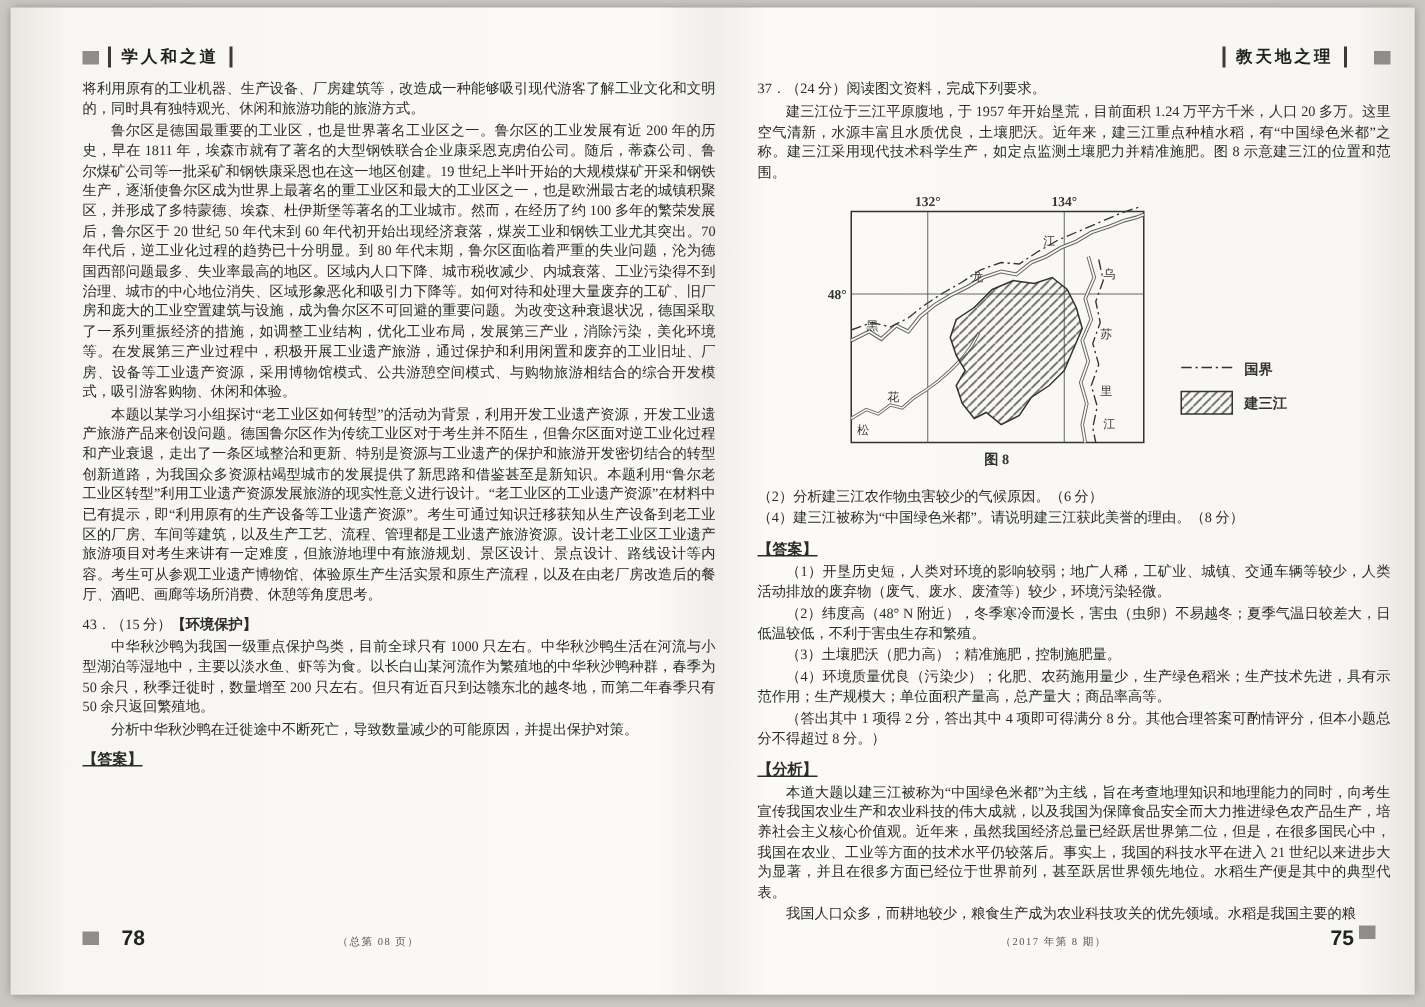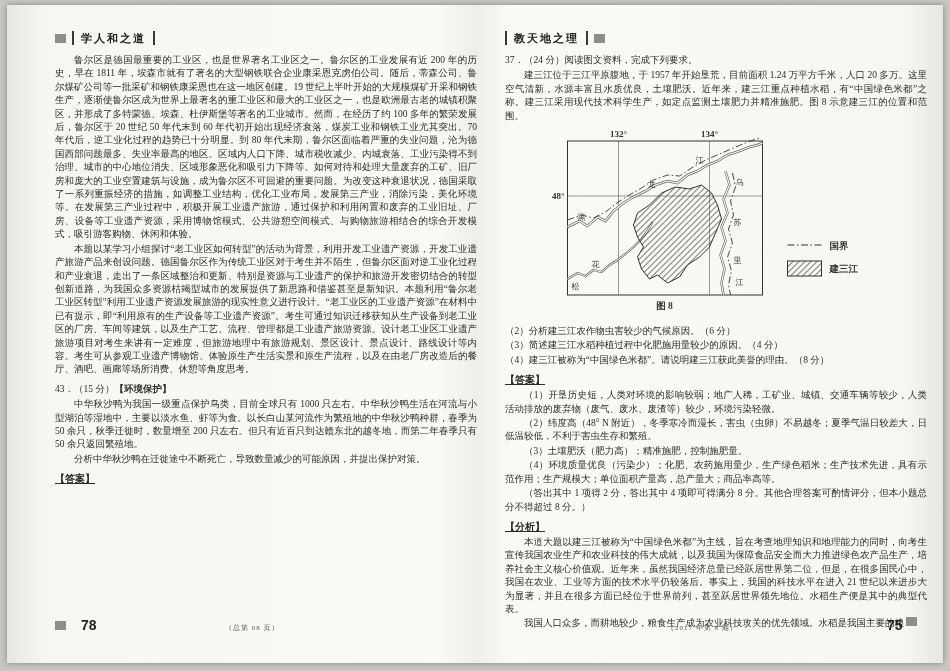--- a/index.html
+++ b/index.html
@@ -12,21 +12,21 @@
   .spread{
     position:absolute;left:7px;top:5px;width:936px;height:658px;
     background:linear-gradient(90deg,#e8e6e1 0%, #f7f6f2 4%, #fbfaf7 46%, #efeeea 50%, #fbfaf7 54%, #f7f6f2 96%, #e8e6e1 100%);
     box-shadow:0 0 6px rgba(0,0,0,.35);
   }
   .page{position:absolute;top:25px;}
   .page-left{left:48px;width:422px;}
   .page-right{left:498px;width:422px;}
 
   .hdr-row{display:flex;align-items:center;height:16px;margin-bottom:8px;}
-  .hdr-row.right{}
+  .hdr-row.right{justify-content:flex-end;gap:12px;}
   .corner-mark{width:11px;height:9px;background:#8f8d89;display:inline-block;}
   .edition-tag{
     font-weight:bold;font-size:11px;letter-spacing:2px;padding:0 7px;line-height:14px;
     border-left:2px solid #3a3a3a;border-right:2px solid #3a3a3a;color:#222;
   }
   .hdr-row.left .edition-tag{margin-left:6px;}
   .hdr-row.right .edition-tag{margin-right:6px;}
 
   .ptext{font-size:9.5px;line-height:13.4px;text-align:justify;margin:0 0 1px 0;}
   .indent{text-indent:2em;}
@@ -52,20 +52,21 @@
 <body>
 
 <div class="spread">
 
   <div class="page page-left">
     <div class="hdr-row left">
       <span class="corner-mark"></span>
       <span class="edition-tag">学人和之道</span>
     </div>
 
+    <p class="ptext">将利用原有的工业机器、生产设备、厂房建筑等，改造成一种能够吸引现代游客了解工业文化和文明的，同时具有独特观光、休闲和旅游功能的旅游方式。</p>
     <p class="ptext indent">鲁尔区是德国最重要的工业区，也是世界著名工业区之一。鲁尔区的工业发展有近 200 年的历史，早在 1811 年，埃森市就有了著名的大型钢铁联合企业康采恩克虏伯公司。随后，蒂森公司、鲁尔煤矿公司等一批采矿和钢铁康采恩也在这一地区创建。19 世纪上半叶开始的大规模煤矿开采和钢铁生产，逐渐使鲁尔区成为世界上最著名的重工业区和最大的工业区之一，也是欧洲最古老的城镇积聚区，并形成了多特蒙德、埃森、杜伊斯堡等著名的工业城市。然而，在经历了约 100 多年的繁荣发展后，鲁尔区于 20 世纪 50 年代末到 60 年代初开始出现经济衰落，煤炭工业和钢铁工业尤其突出。70 年代后，逆工业化过程的趋势已十分明显。到 80 年代末期，鲁尔区面临着严重的失业问题，沦为德国西部问题最多、失业率最高的地区。区域内人口下降、城市税收减少、内城衰落、工业污染得不到治理、城市的中心地位消失、区域形象恶化和吸引力下降等。如何对待和处理大量废弃的工矿、旧厂房和庞大的工业空置建筑与设施，成为鲁尔区不可回避的重要问题。为改变这种衰退状况，德国采取了一系列重振经济的措施，如调整工业结构，优化工业布局，发展第三产业，消除污染，美化环境等。在发展第三产业过程中，积极开展工业遗产旅游，通过保护和利用闲置和废弃的工业旧址、厂房、设备等工业遗产资源，采用博物馆模式、公共游憩空间模式、与购物旅游相结合的综合开发模式，吸引游客购物、休闲和体验。</p>
     <p class="ptext indent">本题以某学习小组探讨“老工业区如何转型”的活动为背景，利用开发工业遗产资源，开发工业遗产旅游产品来创设问题。德国鲁尔区作为传统工业区对于考生并不陌生，但鲁尔区面对逆工业化过程和产业衰退，走出了一条区域整治和更新、特别是资源与工业遗产的保护和旅游开发密切结合的转型创新道路，为我国众多资源枯竭型城市的发展提供了新思路和借鉴甚至是新知识。本题利用“鲁尔老工业区转型”利用工业遗产资源发展旅游的现实性意义进行设计。“老工业区的工业遗产资源”在材料中已有提示，即“利用原有的生产设备等工业遗产资源”。考生可通过知识迁移获知从生产设备到老工业区的厂房、车间等建筑，以及生产工艺、流程、管理都是工业遗产旅游资源。设计老工业区工业遗产旅游项目对考生来讲有一定难度，但旅游地理中有旅游规划、景区设计、景点设计、路线设计等内容。考生可从参观工业遗产博物馆、体验原生产生活实景和原生产流程，以及在由老厂房改造后的餐厅、酒吧、画廊等场所消费、休憩等角度思考。</p>
 
     <p class="qline"><span>43．</span><span>（15 分）</span><span class="tag-bold">【环境保护】</span></p>
 
     <p class="ptext indent">中华秋沙鸭为我国一级重点保护鸟类，目前全球只有 1000 只左右。中华秋沙鸭生活在河流与小型湖泊等湿地中，主要以淡水鱼、虾等为食。以长白山某河流作为繁殖地的中华秋沙鸭种群，春季为 50 余只，秋季迁徙时，数量增至 200 只左右。但只有近百只到达赣东北的越冬地，而第二年春季只有 50 余只返回繁殖地。</p>
     <p class="ptext indent">分析中华秋沙鸭在迁徙途中不断死亡，导致数量减少的可能原因，并提出保护对策。</p>
 
     <p class="sec-label">【答案】</p>
   </div>
@@ -125,21 +126,20 @@
           <text x="280" y="122" class="legend-label">国界</text>
           <rect x="238" y="134" width="34" height="15" fill="url(#hatch)" stroke="#333" stroke-width="1"></rect>
           <text x="280" y="145" class="legend-label">建三江</text>
         </g>
 
         <text x="115" y="182" text-anchor="middle" class="caption">图 8</text>
       </svg>
     </div>
 
     <p class="ptext">（2）分析建三江农作物虫害较少的气候原因。（6 分）</p>
-    <p class="ptext">（3）简述建三江水稻种植过程中化肥施用量较少的原因。（4 分）</p>
     <p class="ptext">（4）建三江被称为“中国绿色米都”。请说明建三江获此美誉的理由。（8 分）</p>
 
     <p class="sec-label">【答案】</p>
     <p class="ptext indent">（1）开垦历史短，人类对环境的影响较弱；地广人稀，工矿业、城镇、交通车辆等较少，人类活动排放的废弃物（废气、废水、废渣等）较少，环境污染轻微。</p>
     <p class="ptext indent">（2）纬度高（48° N 附近），冬季寒冷而漫长，害虫（虫卵）不易越冬；夏季气温日较差大，日低温较低，不利于害虫生存和繁殖。</p>
     <p class="ptext indent">（3）土壤肥沃（肥力高）；精准施肥，控制施肥量。</p>
     <p class="ptext indent">（4）环境质量优良（污染少）；化肥、农药施用量少，生产绿色稻米；生产技术先进，具有示范作用；生产规模大；单位面积产量高，总产量大；商品率高等。</p>
     <p class="ptext indent">（答出其中 1 项得 2 分，答出其中 4 项即可得满分 8 分。其他合理答案可酌情评分，但本小题总分不得超过 8 分。）</p>
 
     <p class="sec-label">【分析】</p>

